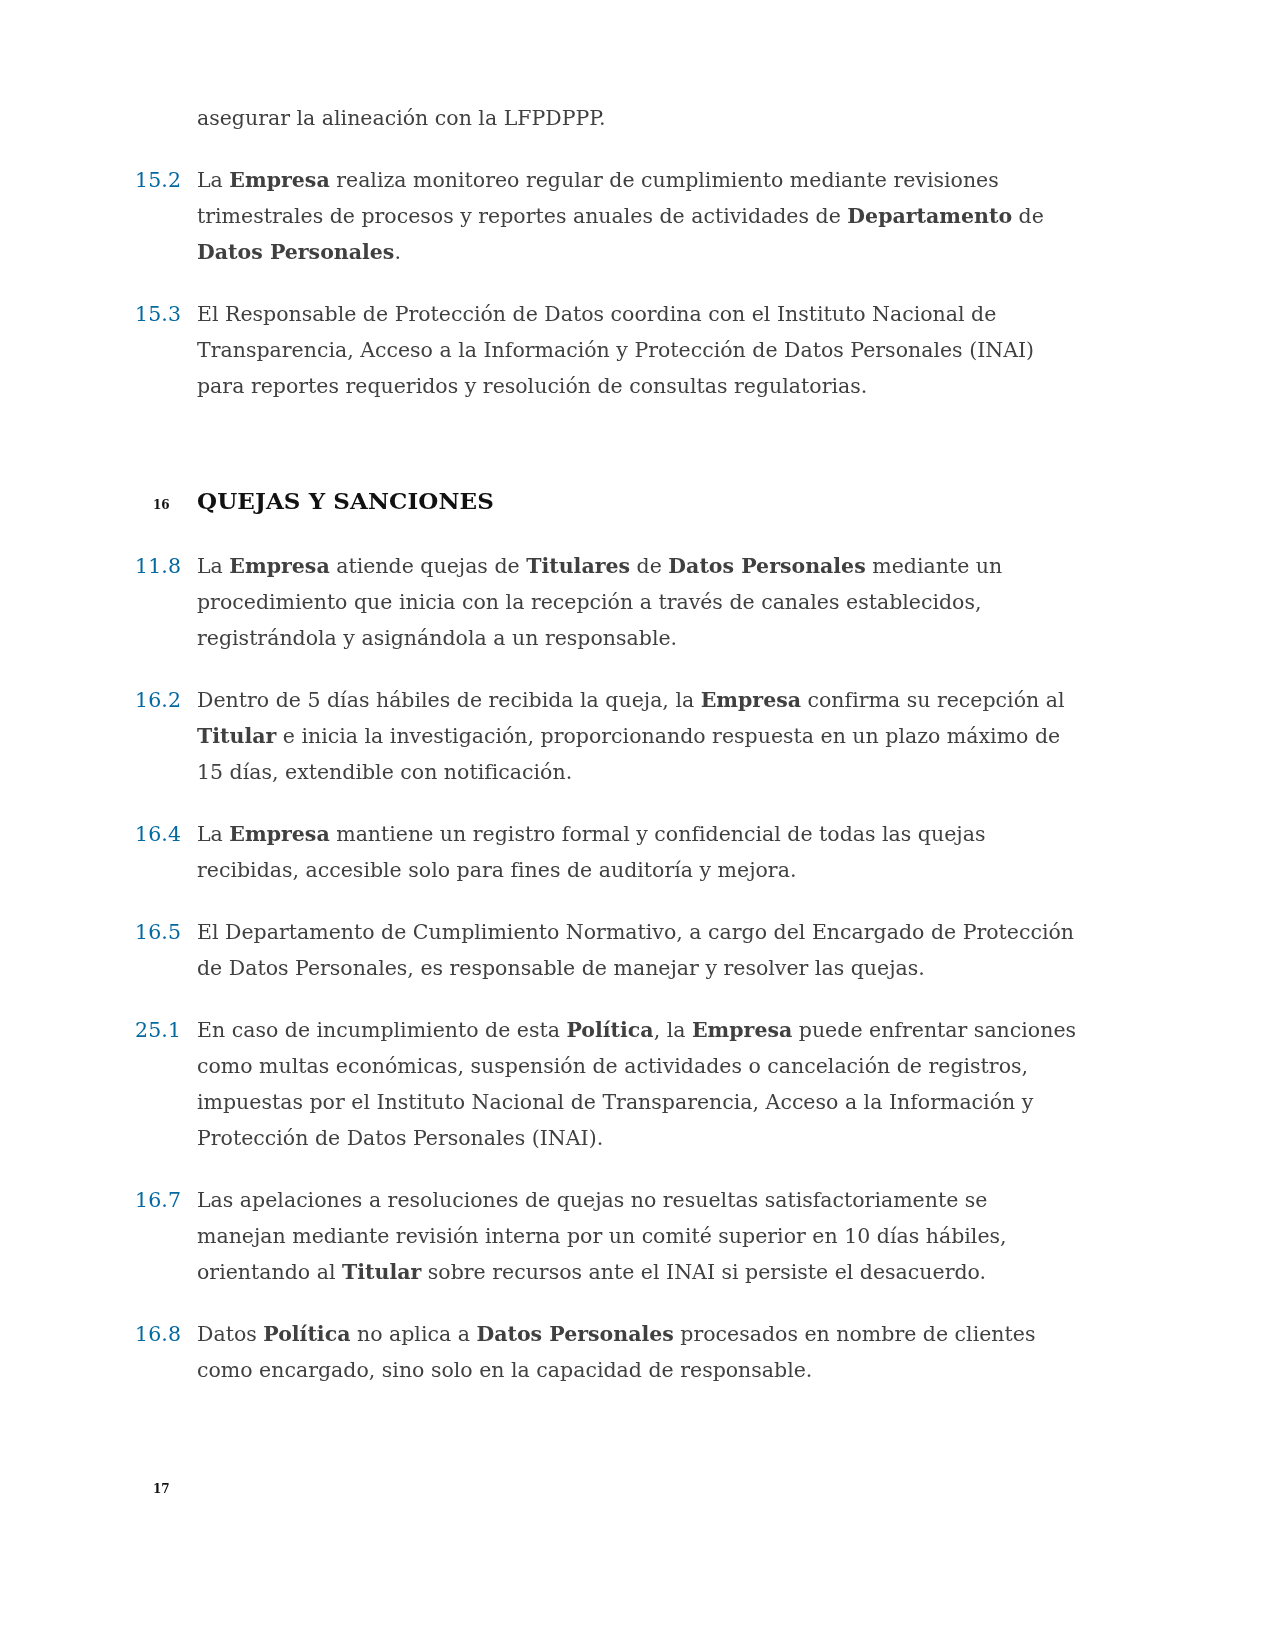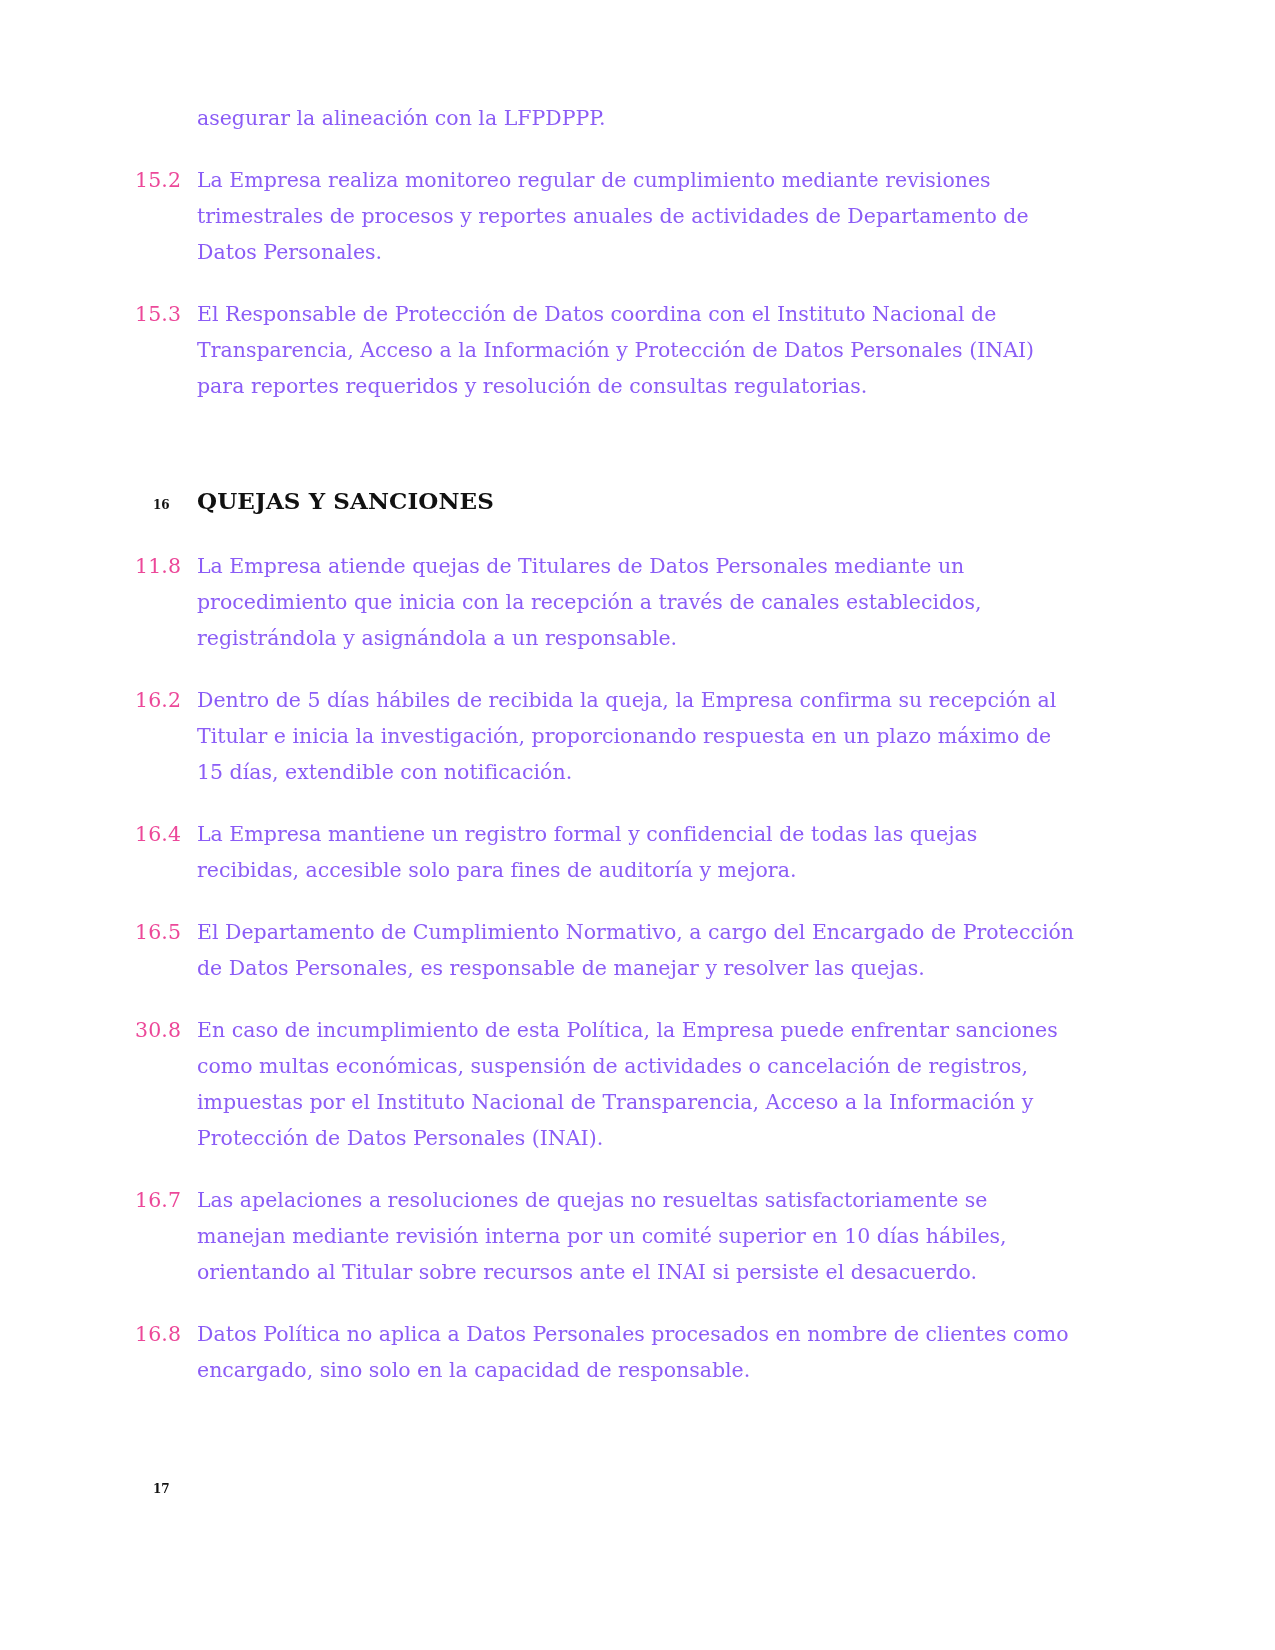--- a/index.html
+++ b/index.html
@@ -32,33 +32,33 @@
     align-items: flex-start;
     margin: 0 0 26px 0;
   }
 
   .num {
     flex: 0 0 62px;
     width: 62px;
     font-size: 20.5px;
     line-height: 36px;
     letter-spacing: 0.1px;
-    color: #ec4899;
+    color: #0369a1;
     white-space: nowrap;
   }
   .body {
     flex: 1 1 auto;
     font-size: 20.5px;
     line-height: 36px;
     text-align: left;
-    color: #8b5cf6;
+    color: #404040;
     hyphens: none;
   }
   .body b, .body strong {
-    font-weight: 400;
+    font-weight: 700;
   }
 
   
   .section-heading {
     display: flex;
     align-items: baseline;
     margin: 0 0 26px 0;
   }
   .section-heading .sec-num {
     flex: 0 0 62px;
@@ -122,21 +122,21 @@
       <div class="num">16.4</div>
       <div class="body"><span>La </span><b>Empresa</b><span> mantiene un registro formal y confidencial de todas las quejas recibidas, accesible solo para fines de auditoría y mejora.</span></div>
     </div>
 
     <div class="clause">
       <div class="num">16.5</div>
       <div class="body"><span>El Departamento de Cumplimiento Normativo, a cargo del Encargado de Protección de Datos Personales, es responsable de manejar y resolver las quejas.</span></div>
     </div>
 
     <div class="clause">
-      <div class="num">30.8</div>
+      <div class="num">25.1</div>
       <div class="body"><span>En caso de incumplimiento de esta </span><b>Política</b><span>, la </span><b>Empresa</b><span> puede enfrentar sanciones como multas económicas, suspensión de actividades o cancelación de registros, impuestas por el Instituto Nacional de Transparencia, Acceso a la Información y Protección de Datos Personales (INAI).</span></div>
     </div>
 
     <div class="clause">
       <div class="num">16.7</div>
       <div class="body"><span>Las apelaciones a resoluciones de quejas no resueltas satisfactoriamente se manejan mediante revisión interna por un comité superior en 10 días hábiles, orientando al </span><b>Titular</b><span> sobre recursos ante el INAI si persiste el desacuerdo.</span></div>
     </div>
 
     <div class="clause">
       <div class="num">16.8</div>

